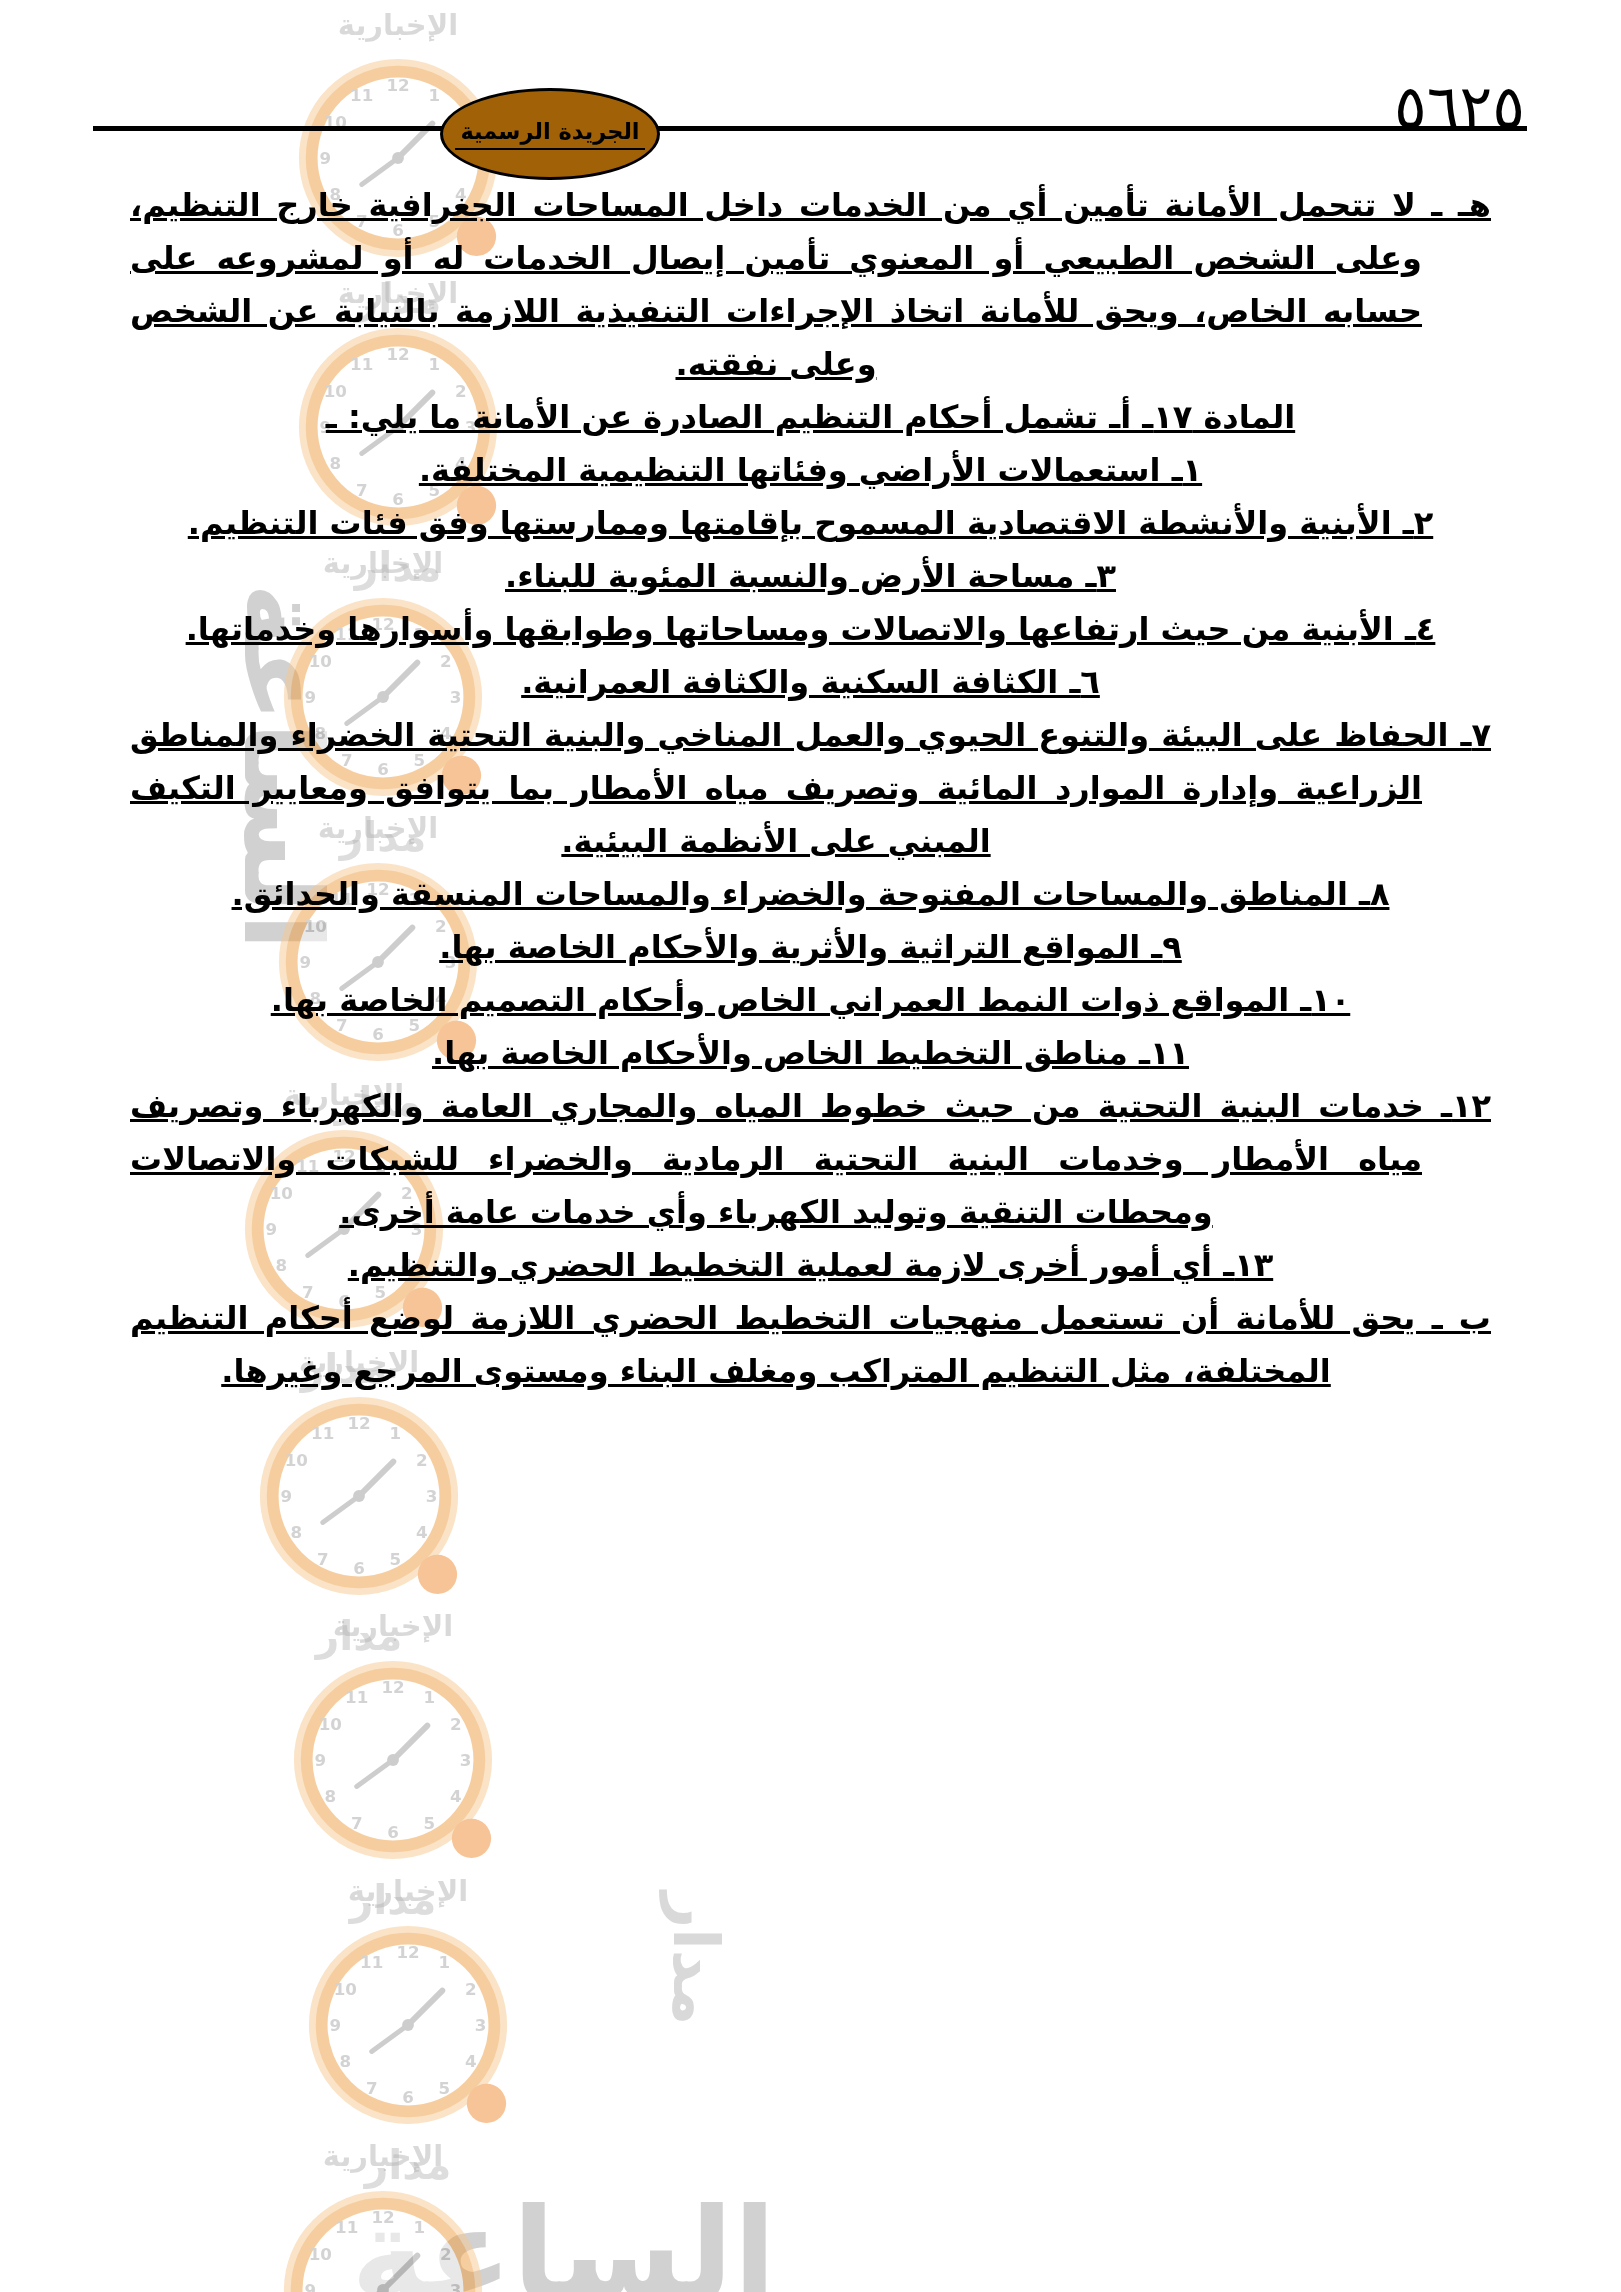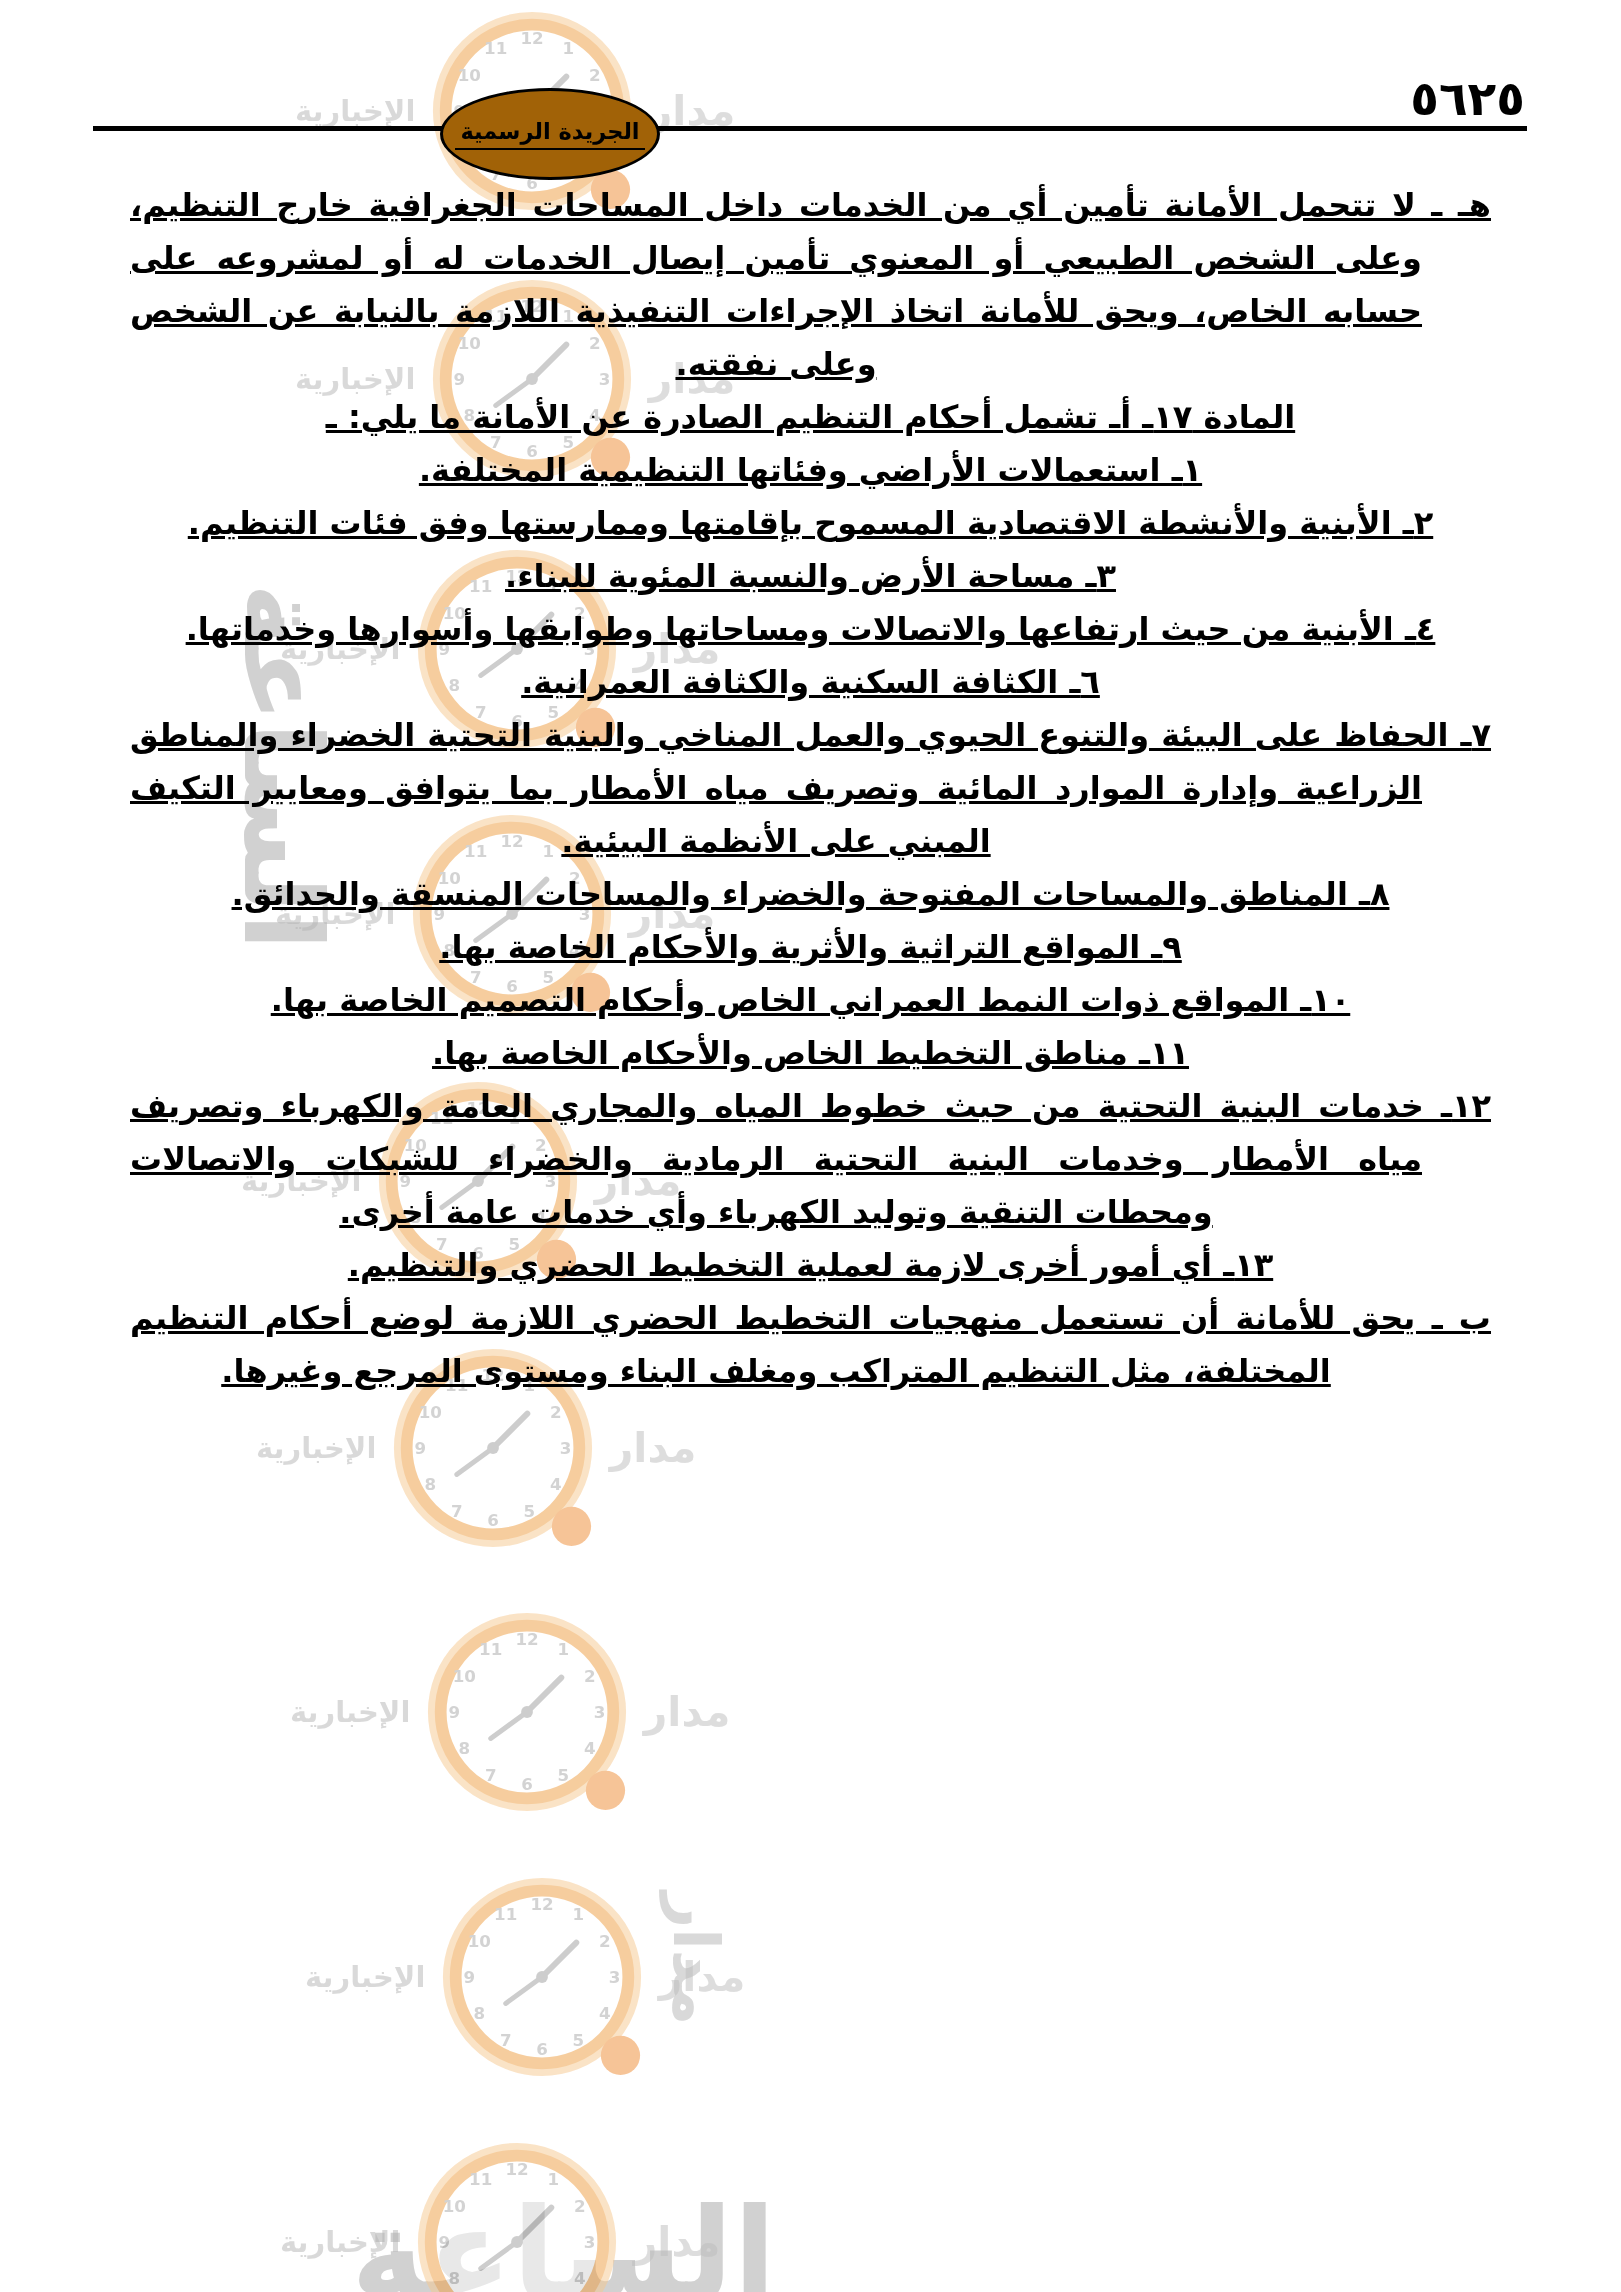--- a/index.html
+++ b/index.html
@@ -14,20 +14,21 @@
 
   
   .wm-layer { position: absolute; inset: 0; z-index: 0; }
   .wm-tile {
     position: absolute;
     display: flex;
     align-items: center;
     gap: 13.7px;
     opacity: 0.5;
     white-space: nowrap;
+    flex-direction: column;
   }
   .wm-sub   { font-size: 29px; font-weight: 700; color: #b5b5b5; }
   .wm-brand { font-size: 41px; font-weight: 700; color: #bdbdbd; }
   .wm-num   { font: 700 17px "DejaVu Sans", sans-serif; fill: #a8a8a8; text-anchor: middle; }
   .wm-big {
     position: absolute;
     font-size: 125px;
     font-weight: 700;
     color: #a0a0a0;
     opacity: 0.48;
@@ -67,22 +68,22 @@
     font-size: 22.5px;
     font-weight: 700;
     color: #000;
     border-bottom: 2.9px solid #000;
     padding: 0 5.9px 4.9px 5.9px;
     direction: rtl;
   }
   .page-number {
     position: absolute;
     top: 71px; right: 96px;
-    font-size: 47px;
-    font-weight: 700;
+    font-size: 61px;
+    font-weight: 400;
     color: #000;
     z-index: 3;
     direction: rtl;
   }
 
   
   .doc-body {
     position: absolute;
     top: 179px;
     right: 130px;

